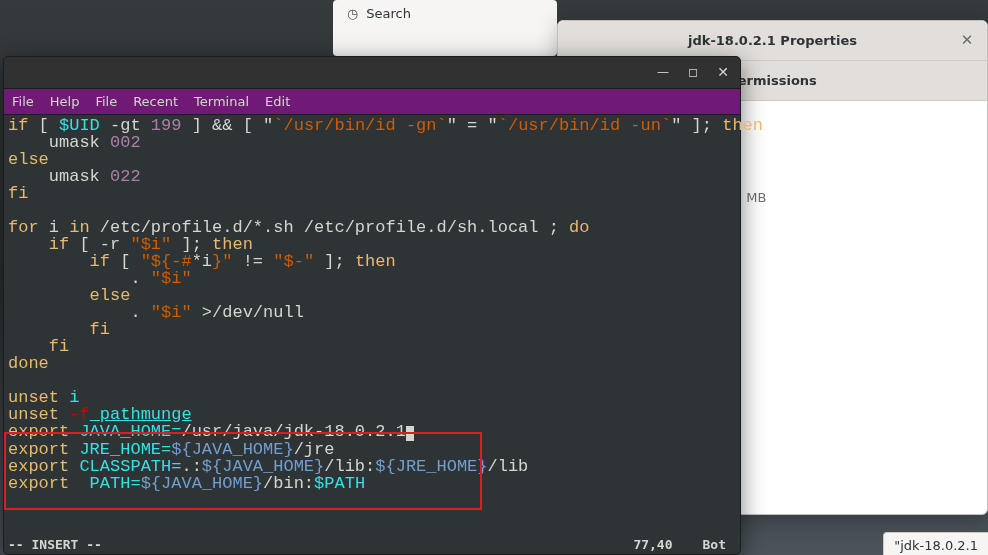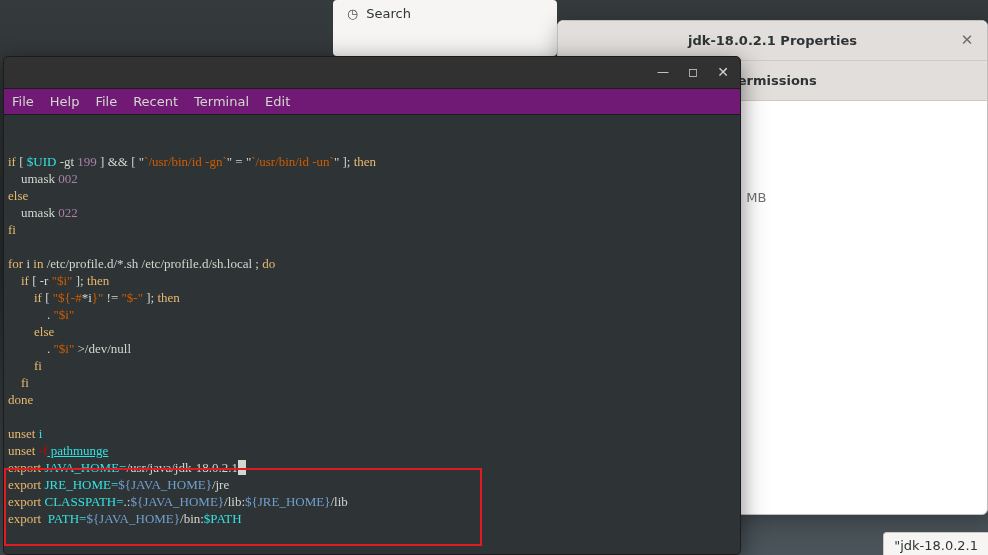--- a/index.html
+++ b/index.html
@@ -163,28 +163,27 @@
   gap: 16px;
   border-bottom: 1px solid #1c1c1c;
 }
 .term-menu-item {
   color: #d3d7cf;
   font-size: 13px;
   cursor: pointer;
 }
 .term-content {
   flex: 1;
-  font-family: Liberation Serif, serif;
-  font-size: 13px;
+  font-family: Liberation Mono, monospace;
+  font-size: 17px;
   line-height: 17px;
   color: #d3d7cf;
   padding: 2px 4px;
   position: relative;
   white-space: pre;
-  margin-top: 36px;
 }
 .c-yellow { color: #e9b96e; }
 .c-cyan { color: #34e2e2; }
 .c-orange { color: #ce5c00; }
 .c-num { color: #ad7fa8; }
 .c-red { color: #cc0000; }
 .c-blue { color: #729fcf; }
 .cursor-block {
   display: inline-block;
   background: #d3d7cf;
@@ -296,17 +295,24 @@
 <span class="c-yellow">    fi</span>
 <span class="c-yellow">done</span>
 <span></span>
 <span class="c-yellow">unset </span><span class="c-cyan">i</span>
 <span class="c-yellow">unset </span><span class="c-red">-f</span><span class="c-cyan" style="text-decoration:underline"> pathmunge</span>
 <span class="c-yellow">export</span><span class="c-cyan"> JAVA_HOME=</span><span>/usr/java/jdk-18.0.2.1</span><span class="cursor-block"></span>
 <span class="c-yellow">export</span><span class="c-cyan"> JRE_HOME=</span><span class="c-blue">${JAVA_HOME}</span><span>/jre</span>
 <span class="c-yellow">export</span><span class="c-cyan"> CLASSPATH=</span><span>.:</span><span class="c-blue">${JAVA_HOME}</span><span>/lib:</span><span class="c-blue">${JRE_HOME}</span><span>/lib</span>
 <span class="c-yellow">export</span><span class="c-cyan">  PATH=</span><span class="c-blue">${JAVA_HOME}</span><span>/bin:</span><span class="c-cyan">$PATH</span>
 <div class="red-box-terminal"></div></div>
+  <div class="term-statusbar">
+    <span>-- INSERT --</span>
+    <span class="status-right">
+      <span>77,40</span>
+      <span>Bot</span>
+    </span>
+  </div>
 </div>
 
 <div class="bottom-tab">
   <span>"jdk-18.0.2.1</span>
 </div>
 
 </body></html>

